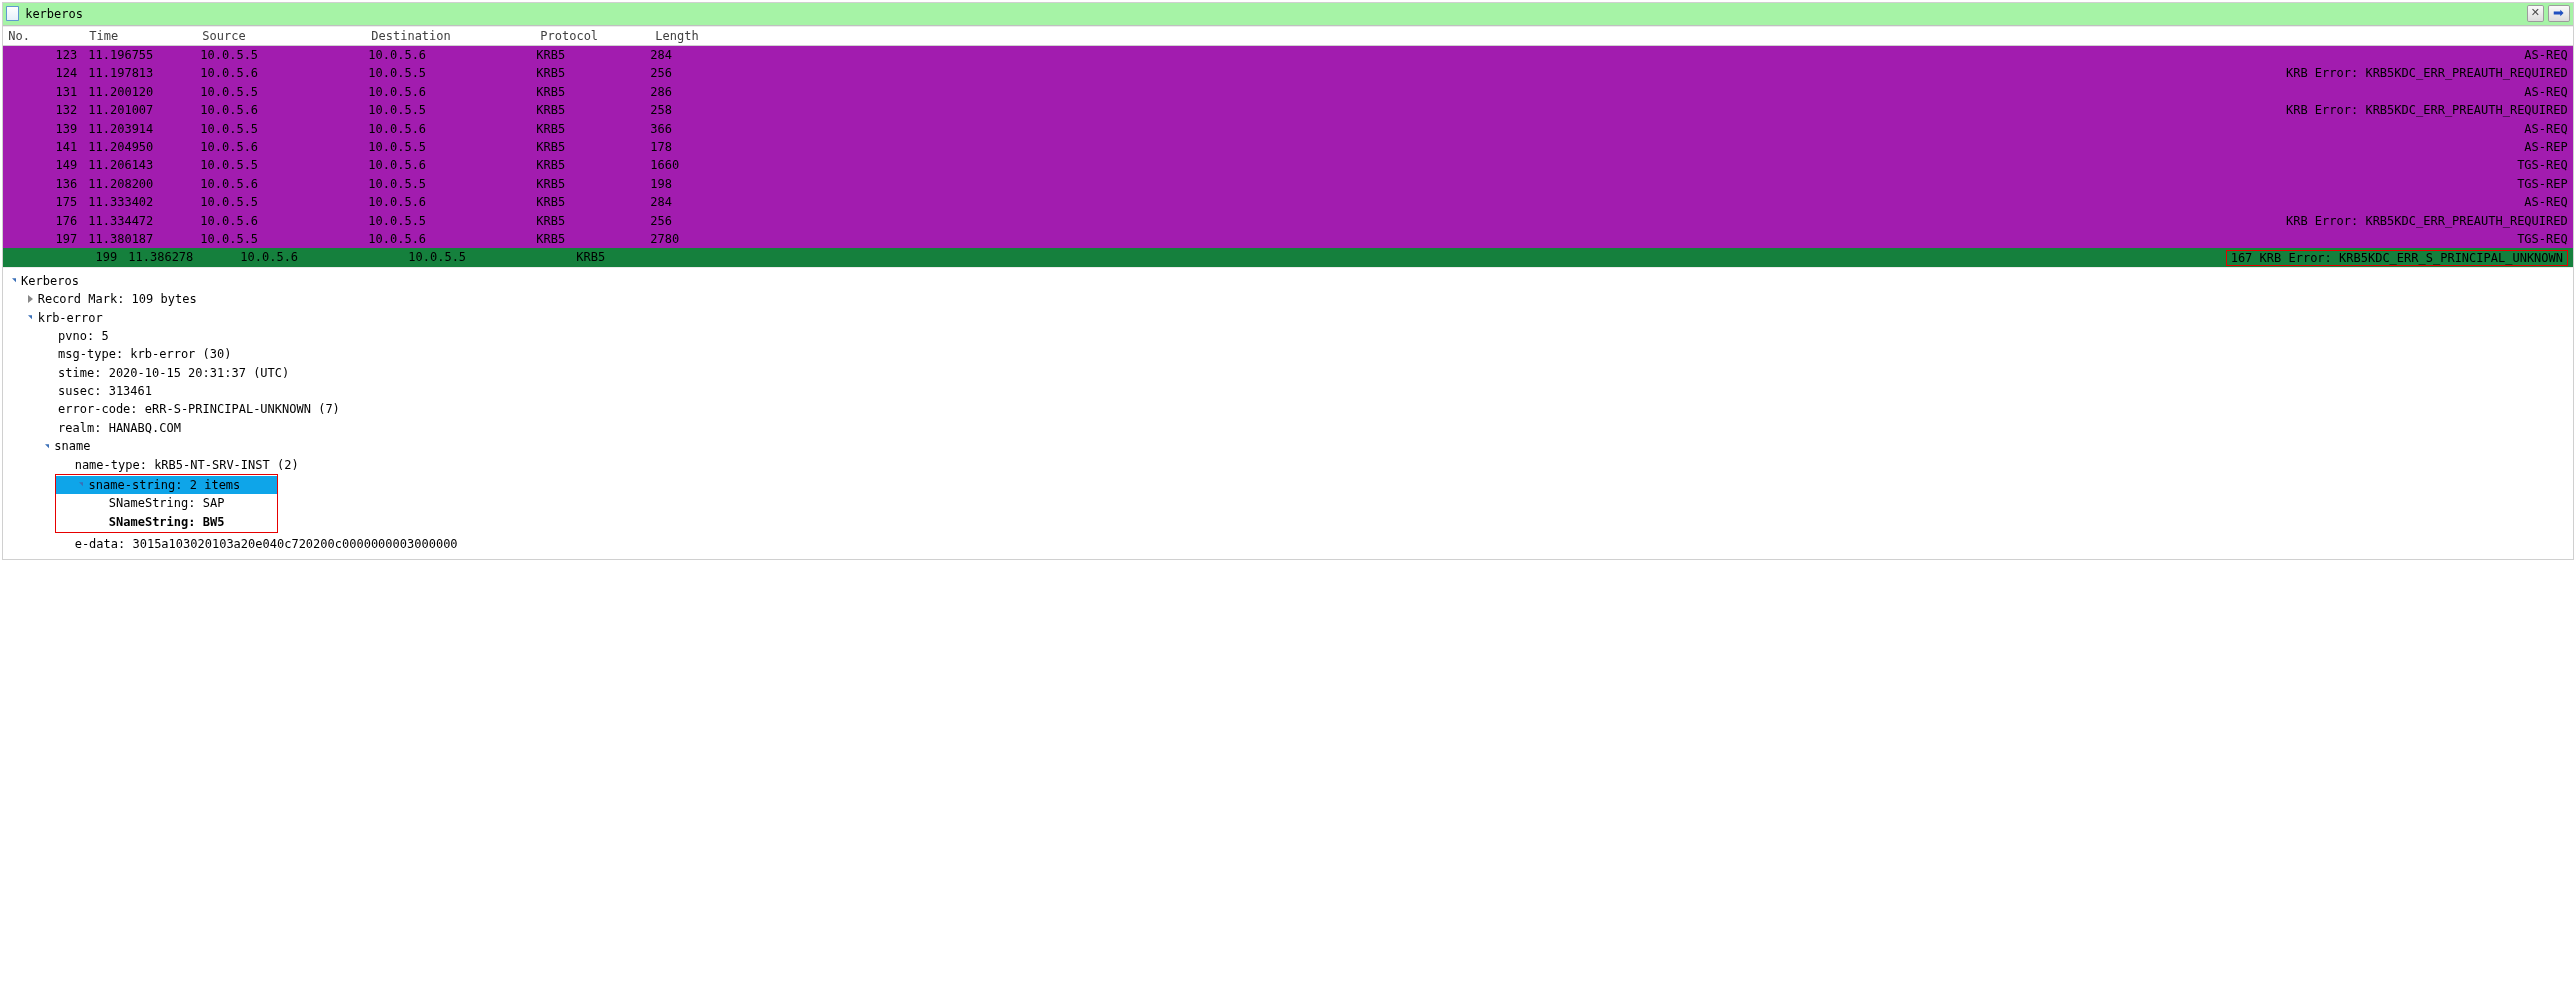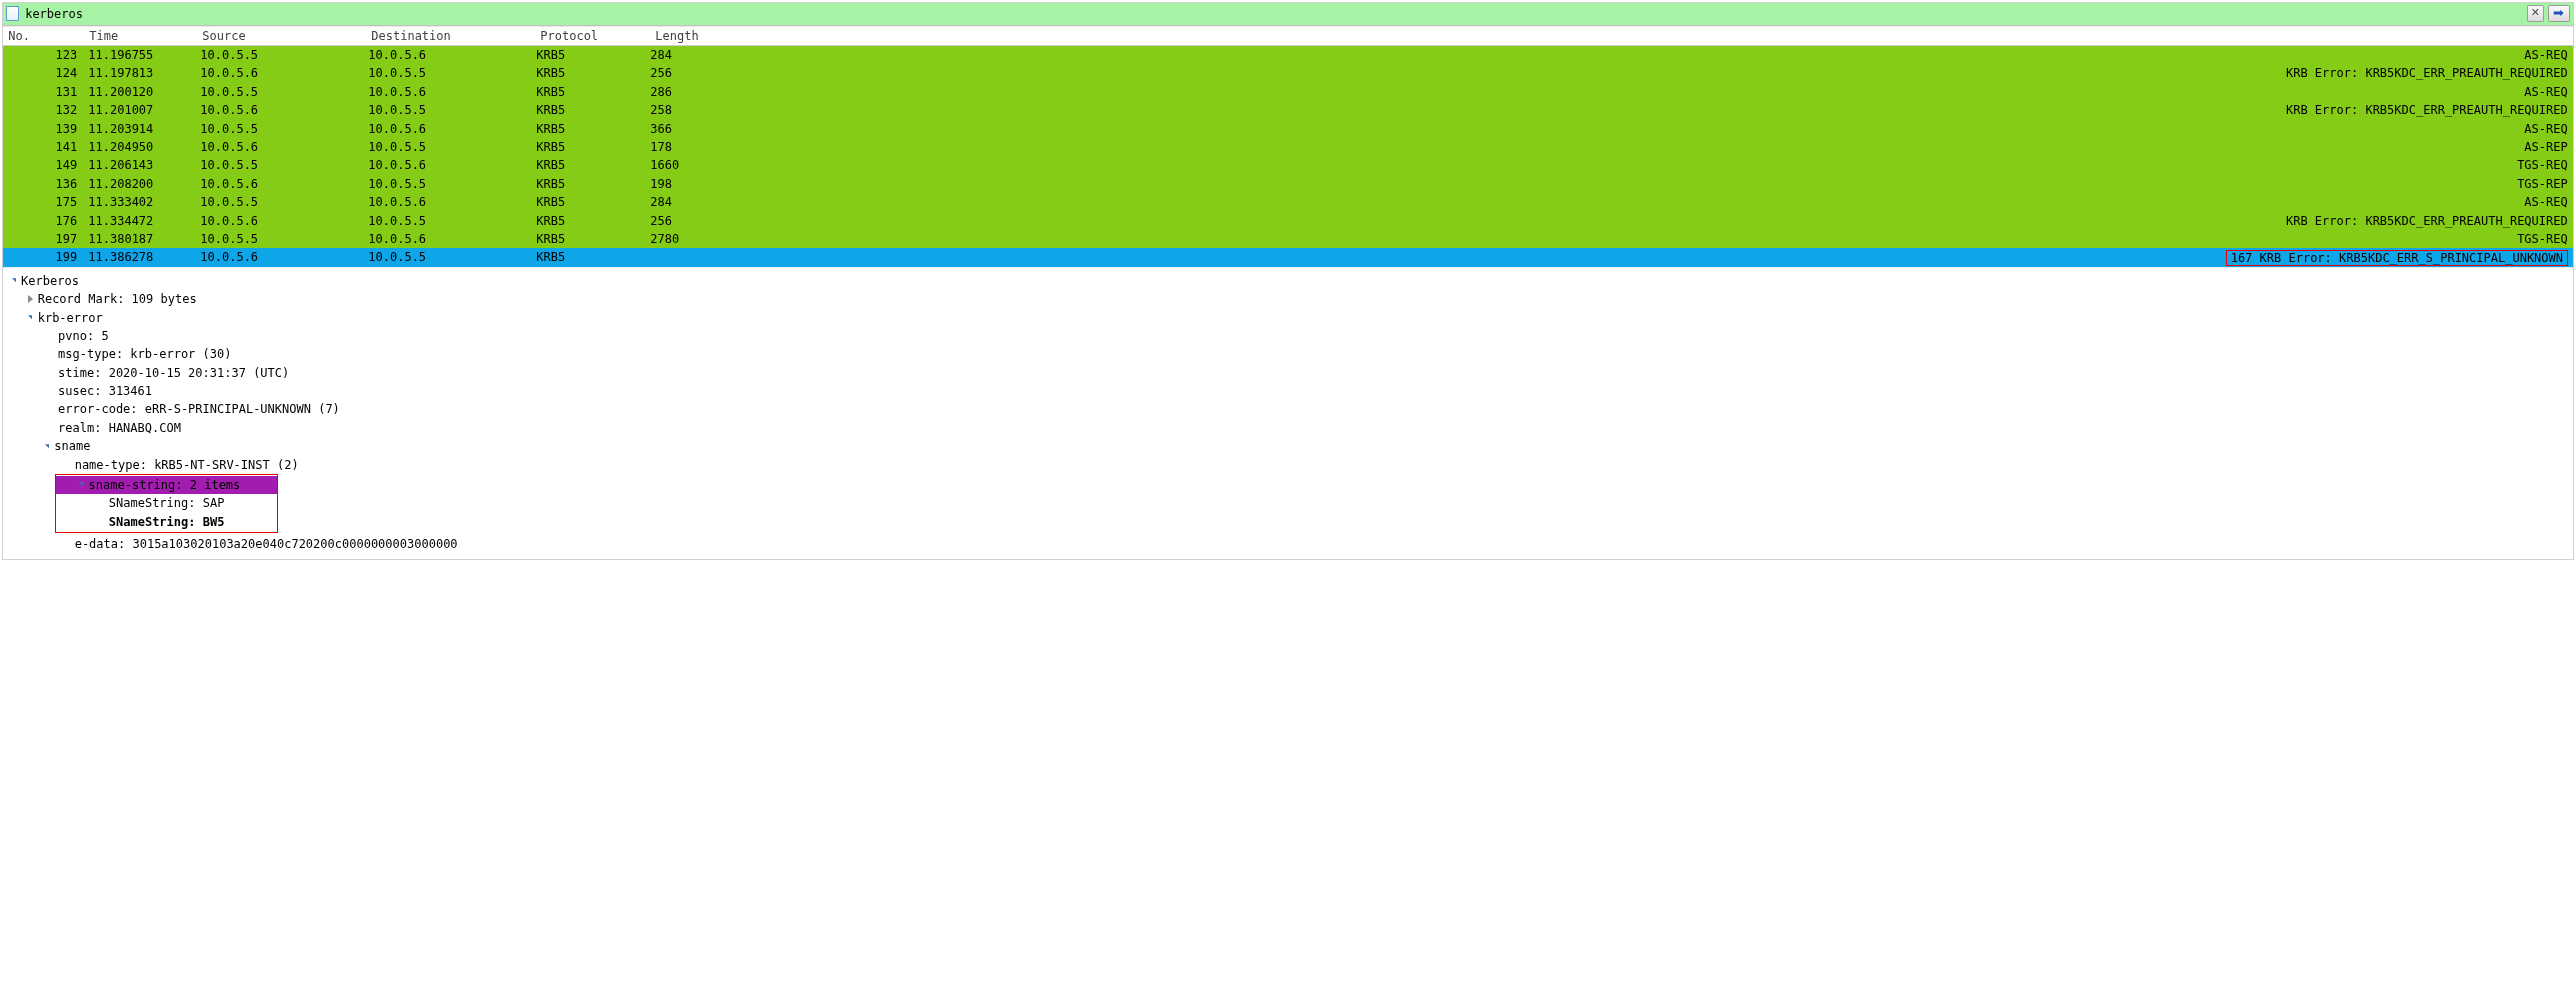--- a/index.html
+++ b/index.html
@@ -87,24 +87,25 @@
   .header-cell {
     padding: 1.8px 5.5px 1.8px 5.5px;
     border-right: 0.9px solid #ffffff;
     color: #404040;
     white-space: nowrap;
     overflow: hidden;
   }
   .packet-row {
     display: flex;
     height: 18.4px;
-    background: #84cc16;
+    background: #a21caf;
   }
   .packet-row.selected {
-    background: #0ea5e9; 
+    background: #15803d; 
+    padding-left: 40px;
   }
   .cell {
     padding: 1.8px 5.5px 1.8px 5.5px;
     white-space: nowrap;
     overflow: visible;
   }
   
   .col-no     { flex: 0 0 69px;  text-align: right; }
   .col-time   { flex: 0 0 101px; text-align: left; }
   .col-source { flex: 0 0 157px; text-align: left; }
@@ -133,21 +134,21 @@
     padding: 3.7px 0 5.5px 0;
     background: #ffffff;
   }
   .tree-row {
     display: flex;
     align-items: center;
     height: 18.4px;
     padding-left: 5.5px;
   }
   .tree-row.selected-row {
-    background: #a21caf;
+    background: #0ea5e9;
   }
   .indent { display: inline-block; width: 16.6px; flex: 0 0 16.6px; }
   .arrow {
     display: inline-block;
     width: 11px;
     height: 11px;
     flex: 0 0 11px;
     text-align: center;
     line-height: 11px;
     margin-right: 1.8px;

